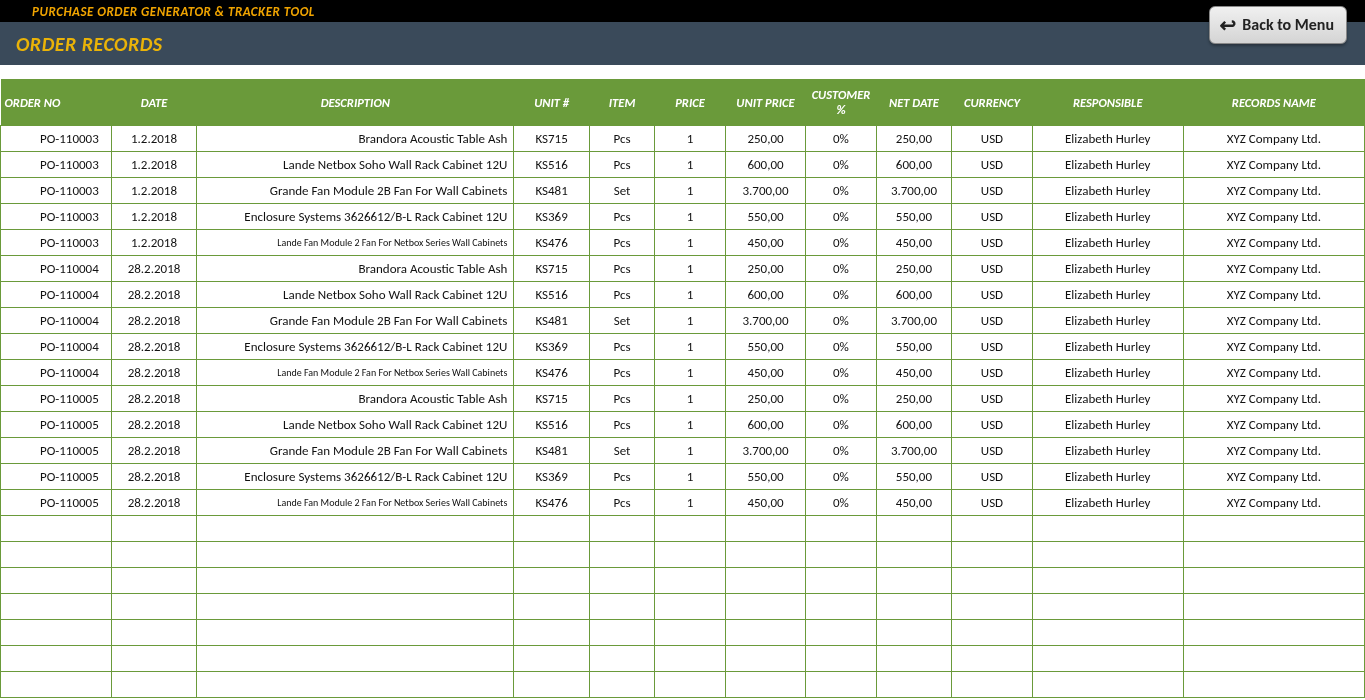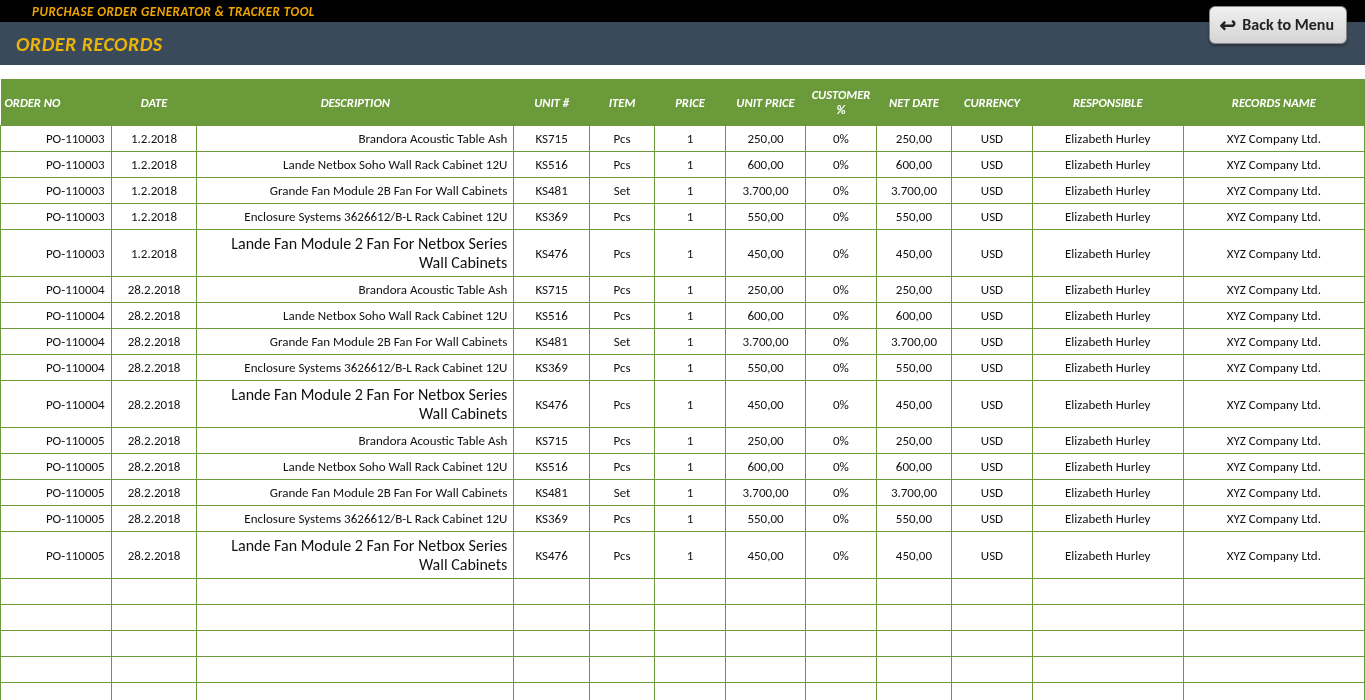--- a/index.html
+++ b/index.html
@@ -30,22 +30,22 @@
 th {
   background: #6a9a3a; color: #fff; font-size: 12.5px; font-weight: bold;
   font-style: italic; padding: 8px 4px; height: 42px; vertical-align: middle;
   border-right: 1px solid #6a9a3a;
 }
 td {
   border: 1px solid #6a9a3a; font-size: 13px; color: #111;
   padding: 4px 6px; height: 26px; vertical-align: middle;
 }
 td.desc { text-align: right; }
-td.desc.small { font-size: 16px; }
-td.left { text-align: right; padding-left: 33px; }
+td.desc.small { font-size: 10px; }
+td.left { text-align: center; padding-left: 33px; }
 td.ctr { text-align: center; }
 tr.empty td { height: 26px; }
 
 col.c-order { width: 110px; }
 col.c-date { width: 85px; }
 col.c-desc { width: 315px; }
 col.c-item { width: 75px; }
 col.c-unit { width: 65px; }
 col.c-amount { width: 70px; }
 col.c-uprice { width: 80px; }

